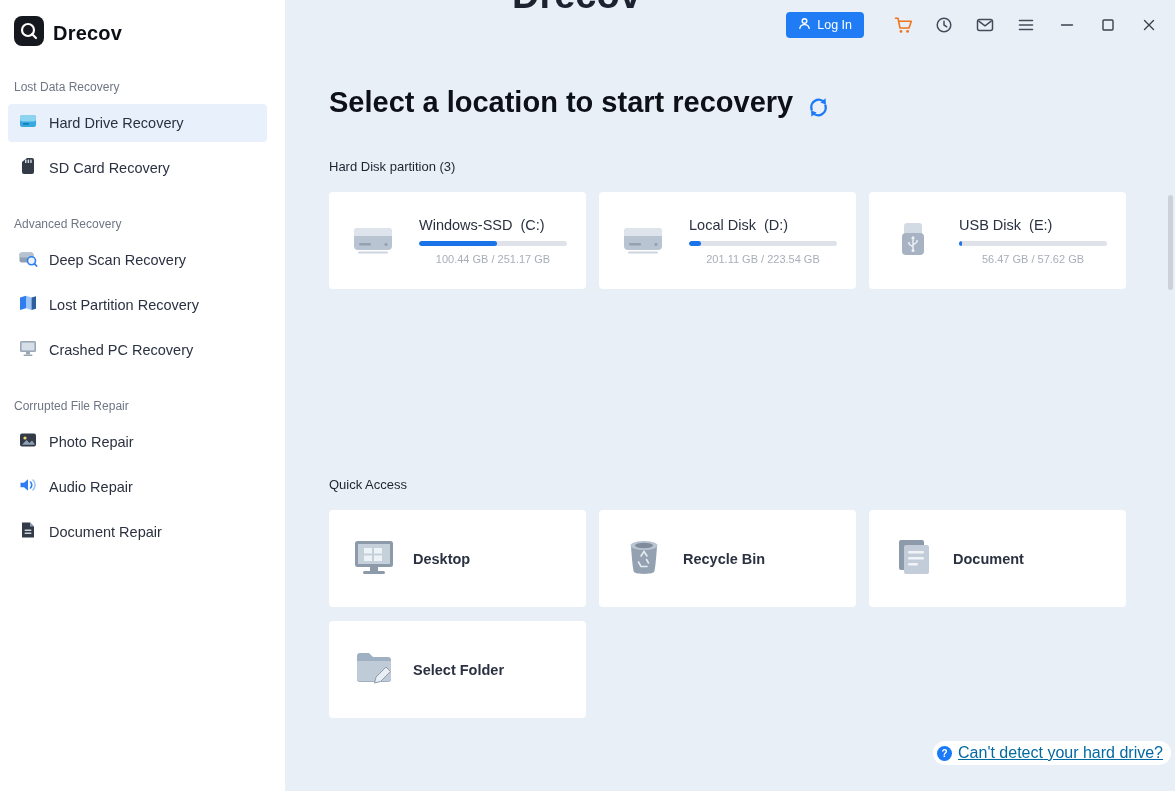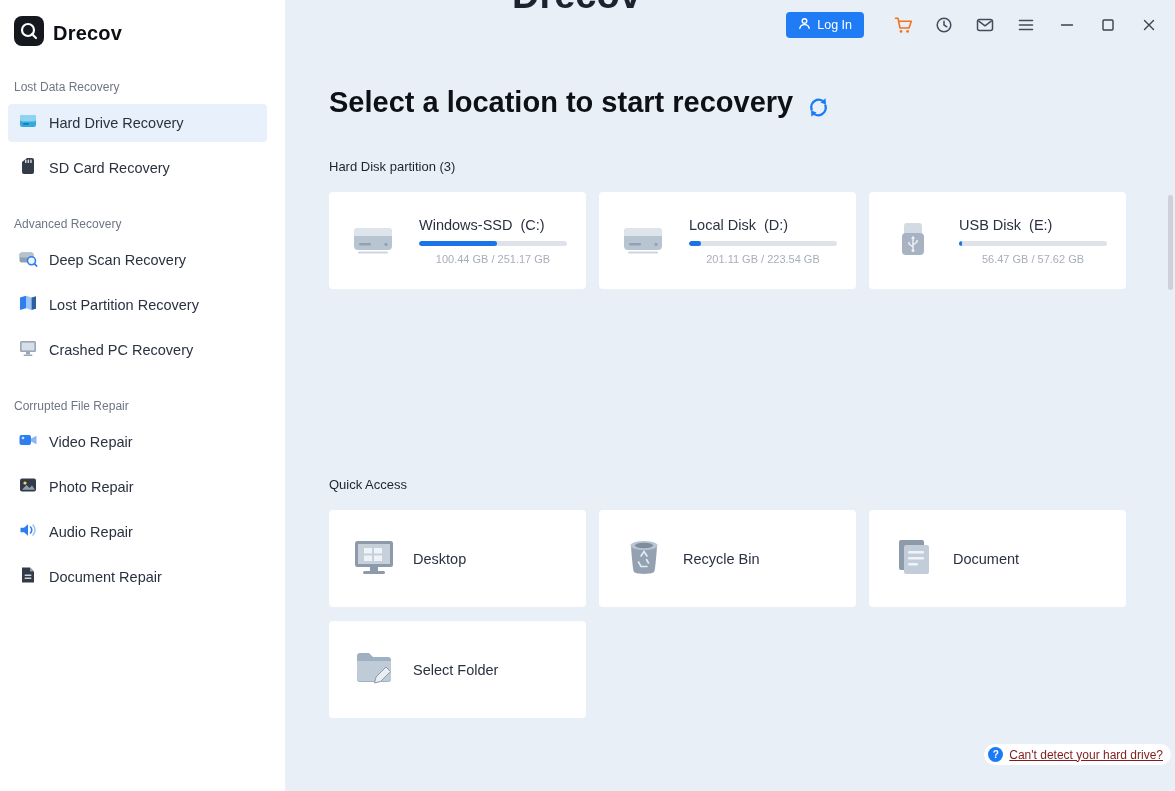--- a/index.html
+++ b/index.html
@@ -30,25 +30,25 @@
   .section-label { margin:40px 0 0; font-size:13px; color:#1c242f; }
   .section-label.qa { margin-top:188px; }
 
   .cards-row { display:flex; gap:13px; margin-top:18px; width:797px; flex-wrap:wrap; row-gap:14px; }
   .card { width:257px; height:97px; background:#ffffff; border-radius:4px; display:flex; align-items:center; padding-left:22px; cursor:pointer; }
   .drive-info { margin-left:24px; }
   .drive-name-row { display:flex; align-items:center; gap:8px; font-size:14.5px; color:#2a3140; font-weight:500; }
   .bar-track { width:148px; height:5px; background:#dfe3e9; border-radius:3px; margin:8px 0 7px; overflow:hidden; }
   .bar-fill { height:100%; background:#1a73e8; border-radius:3px; }
   .drive-usage { font-size:11px; color:#a8aeb8;text-align:center; }
-  .qa-label { margin-left:16px; font-size:14.5px; color:#2a3140; font-weight:400; }
+  .qa-label { margin-left:16px; font-size:14.5px; color:#2a3140; font-weight:700; }
 
   .help-pill { position:absolute; right:4px; bottom:26px; display:flex; align-items:center; gap:6px; background:#ffffff; border-radius:12px; padding:3px 8px 3px 4px; cursor:pointer; }
   .help-circle { width:15px; height:15px; border-radius:50%; background:#1a7af8; color:#fff; font-size:10px; font-weight:bold; display:flex; align-items:center; justify-content:center; }
-  .help-text { font-size:12px; color:#7f1d1d; text-decoration:underline; }
+  .help-text { font-size:16px; color:#0369a1; text-decoration:underline; }
 
   .scrollbar-thumb { position:absolute; right:2px; top:195px; width:5px; height:95px; background:#cdd2da; border-radius:3px; cursor:pointer; }
 </style>
 </head>
 <body>
 
 <div class="window">
 
   <aside class="sidebar">
     <div class="logo-row">
@@ -119,30 +119,20 @@
           <rect x="3.6" y="4.6" width="12.8" height="7.8" fill="#d6dee7"></rect>
           <rect x="8" y="14" width="4" height="2.4" fill="#9aa7b6"></rect>
           <rect x="5.5" y="16.4" width="9" height="1.6" rx="0.8" fill="#9aa7b6"></rect>
         </svg>
       </span>
       <span class="label">Crashed PC Recovery</span>
     </div>
 
     <div class="section-title">Corrupted File Repair</div>
 
-    <div class="side-item">
-      <span>
-        <svg width="20" height="20" viewBox="0 0 20 20">
-          <rect x="1.5" y="5" width="11.5" height="10" rx="2" fill="#2e7ef0"></rect>
-          <path d="M13 8.5 L18.5 5.8 V14.2 L13 11.5 Z" fill="#8ab6f5"></path>
-          <circle cx="5" cy="8" r="1.3" fill="#cfe3fb"></circle>
-        </svg>
-      </span>
-      <span class="label">Video Repair</span>
-    </div>
 
     <div class="side-item">
       <span>
         <svg width="20" height="20" viewBox="0 0 20 20">
           <rect x="2" y="3.5" width="16" height="13" rx="2" fill="#333b49"></rect>
           <circle cx="7" cy="8" r="1.6" fill="#f5d76e"></circle>
           <path d="M4 14.8 L8.5 10 L11.5 13 L14 10.5 L17 14.8 Z" fill="#8fa0b2"></path>
         </svg>
       </span>
       <span class="label">Photo Repair</span>

